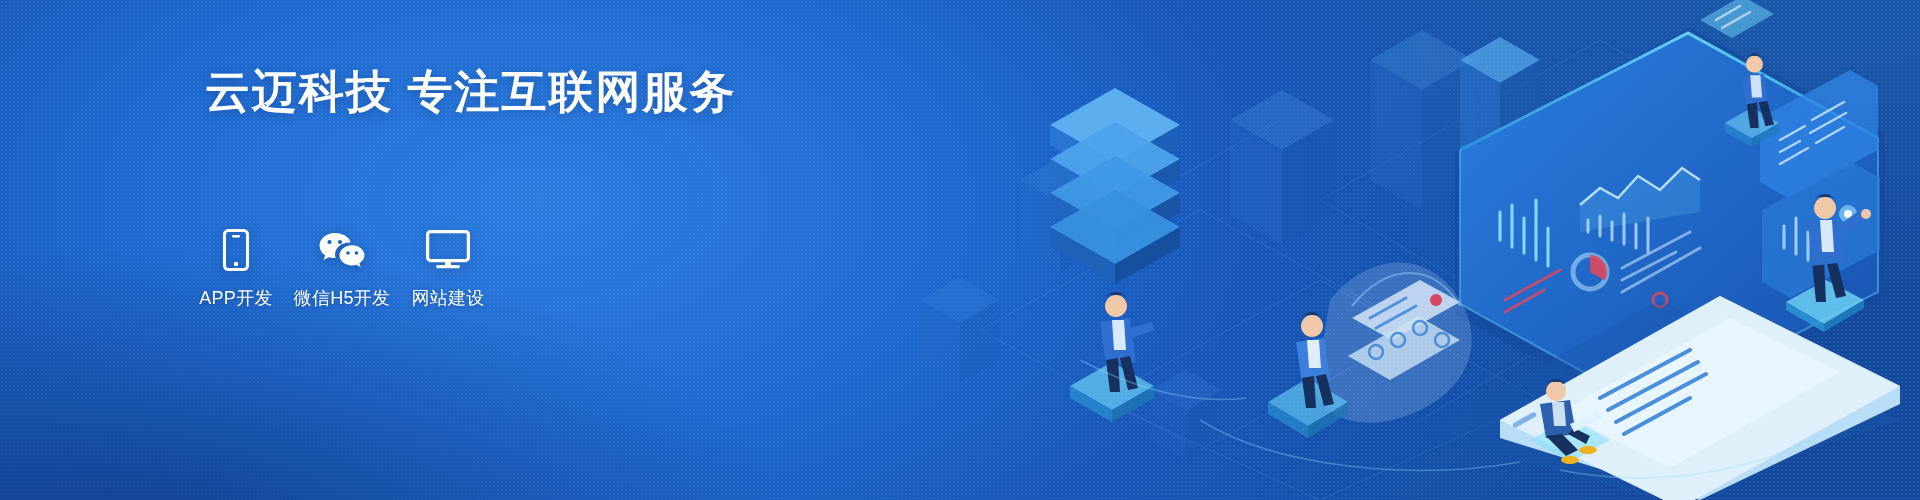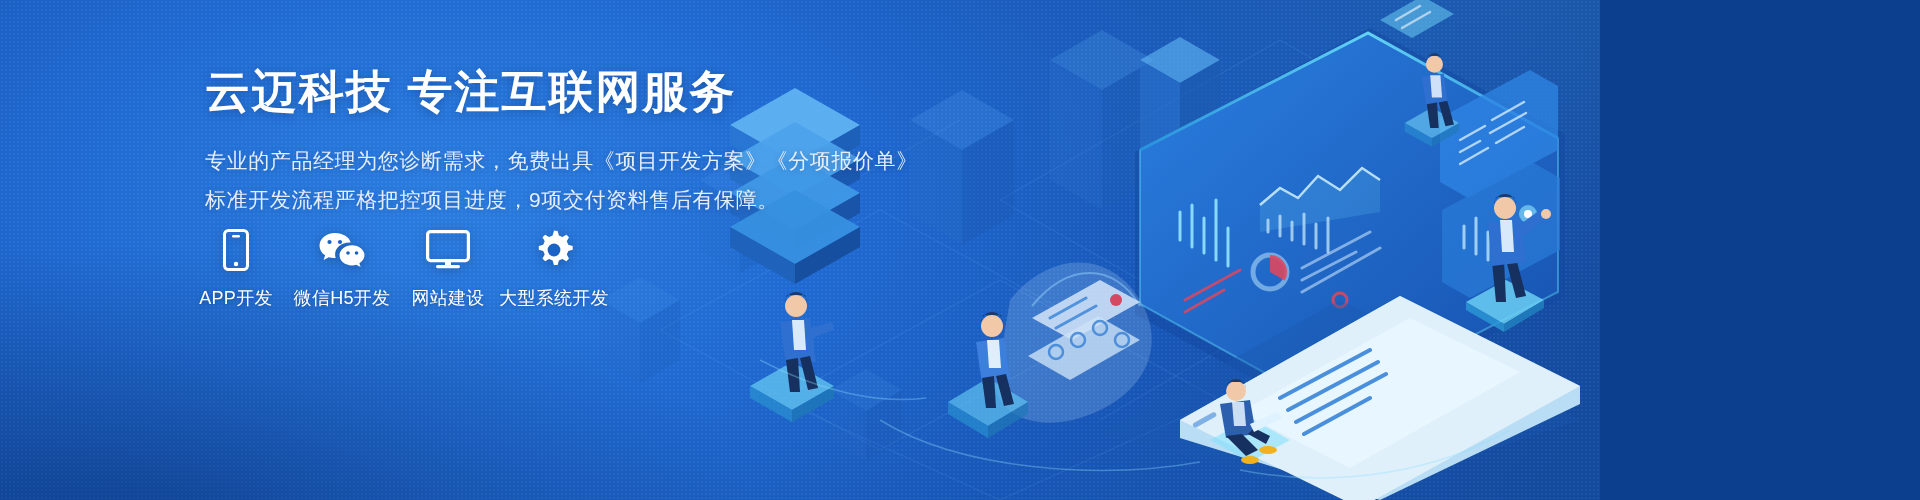--- a/index.html
+++ b/index.html
@@ -1,19 +1,19 @@
 <!DOCTYPE html>
 <html lang="zh"><head>
 <meta charset="utf-8">
 <style>
   html,body{margin:0;padding:0;background:#0d3f8f;}
   body{font-family:"Liberation Sans","DejaVu Sans",sans-serif;}
 
   .banner{
-    position:relative; width:1600px; height:500px; overflow:hidden;
+    position:relative; width:1920px; height:500px; overflow:hidden;
     background:
       radial-gradient(1200px 700px at 28% 40%, #2b7de0 0%, #1f6ad2 32%, #1757b8 60%, #134a9e 100%),
       linear-gradient(120deg,#1a63c8 0%,#1352ac 100%);
   }
   
   .banner::before{
     content:""; position:absolute; inset:0;
     background-image:radial-gradient(rgba(255,255,255,.055) 1px, transparent 1.2px);
     background-size:4px 4px; pointer-events:none;
   }
@@ -335,24 +335,20 @@
       <g stroke="#8fdcff" stroke-opacity=".35" fill="none" stroke-width="1.5">
         <path d="M300 420 C380 470 520 480 620 462"></path>
         <path d="M180 360 C240 392 300 404 346 398"></path>
         <path d="M660 470 C760 490 860 470 930 430"></path>
       </g>
     </svg>
   </div>
 
   <div class="copy">
     <h1 class="title">云迈科技 专注互联网服务</h1>
-    <div class="sub">
-      <div class="sub-line">专业的产品经理为您诊断需求，免费出具《项目开发方案》《分项报价单》</div>
-      <div class="sub-line">标准开发流程严格把控项目进度，9项交付资料售后有保障。</div>
-    </div>
   </div>
 
   <div class="services">
 
     <div class="svc">
       <span class="svc-ico">
         <svg width="26" height="42" viewBox="0 0 26 42">
           <rect x="1.5" y="1.5" width="23" height="39" rx="4" fill="none" stroke="#ffffff" stroke-width="3"></rect>
           <rect x="9" y="6" width="8" height="2.6" rx="1.3" fill="#ffffff"></rect>
           <circle cx="13" cy="35" r="2.2" fill="#ffffff"></circle>
@@ -380,24 +376,15 @@
       <span class="svc-ico">
         <svg width="44" height="40" viewBox="0 0 44 40">
           <rect x="1.6" y="1.6" width="40.8" height="29" rx="3" fill="none" stroke="#ffffff" stroke-width="3.2"></rect>
           <rect x="19" y="30" width="6" height="5" fill="#ffffff"></rect>
           <rect x="10" y="35" width="24" height="3.2" rx="1.6" fill="#ffffff"></rect>
         </svg>
       </span>
       <span class="svc-label">网站建设</span>
     </div>
 
-    <div class="svc">
-      <span class="svc-ico">
-        <svg width="42" height="42" viewBox="0 0 42 42">
-          <path d="M21 1.5 l3.6 .5 l1.3 4.4 l3.5 1.5 l4 -2.2 l2.6 2.6 l-2.2 4 l1.5 3.5 l4.4 1.3 l0 3.7 l-4.4 1.3 l-1.5 3.5 l2.2 4 l-2.6 2.6 l-4 -2.2 l-3.5 1.5 l-1.3 4.4 l-3.7 0 l-1.3 -4.4 l-3.5 -1.5 l-4 2.2 l-2.6 -2.6 l2.2 -4 l-1.5 -3.5 l-4.4 -1.3 l0 -3.7 l4.4 -1.3 l1.5 -3.5 l-2.2 -4 l2.6 -2.6 l4 2.2 l3.5 -1.5 l1.3 -4.4 Z" fill="#ffffff"></path>
-          <circle cx="21" cy="21" r="6.4" fill="#1a62c6"></circle>
-        </svg>
-      </span>
-      <span class="svc-label">大型系统开发</span>
-    </div>
 
   </div>
 </div>
 
 </body></html>

